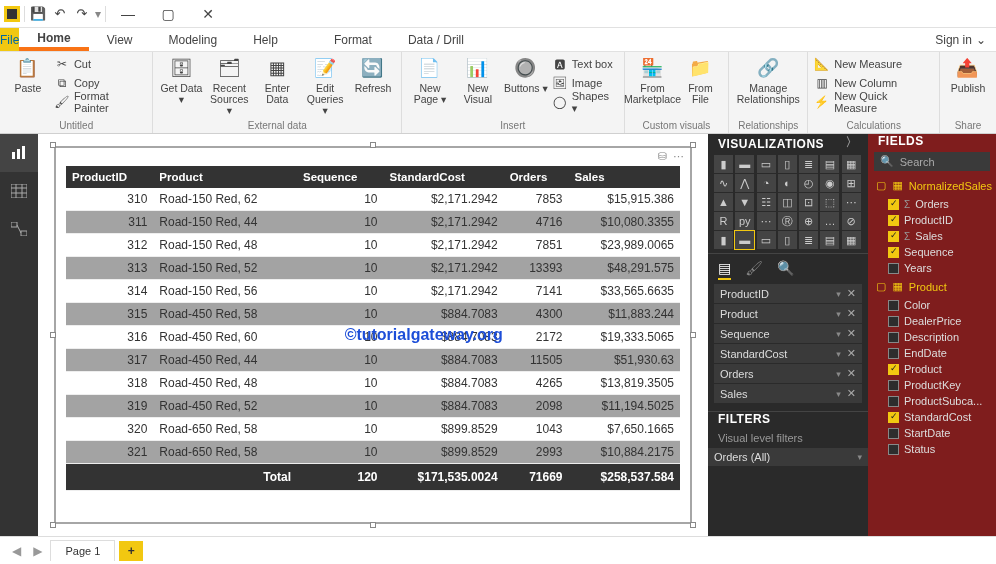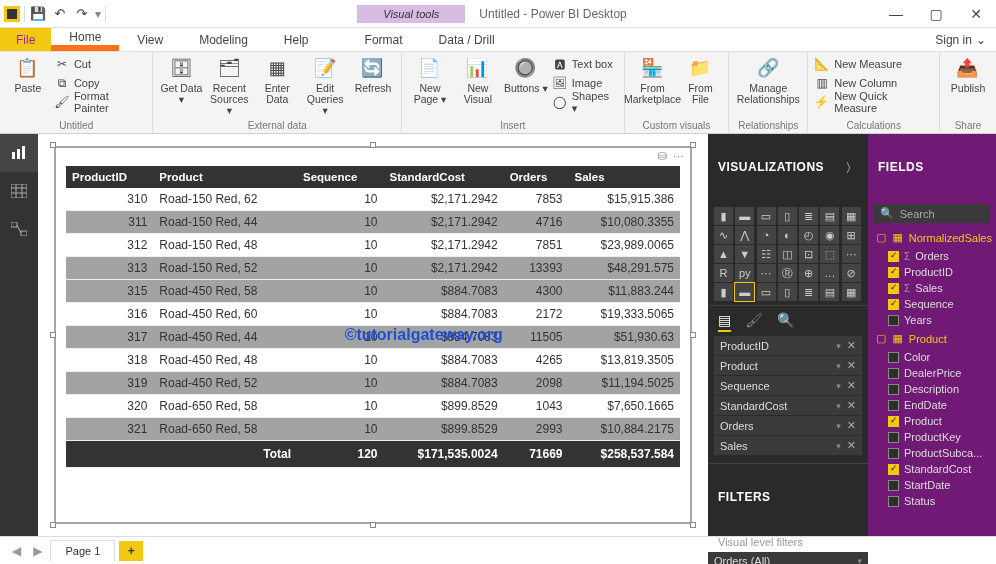--- a/index.html
+++ b/index.html
@@ -12,23 +12,23 @@
 .tb-btn { width: 22px; height: 20px; display: flex; align-items: center; justify-content: center; font-size: 13px; color: #444; }
 .tb-sep { width: 1px; height: 16px; background: #ddd; margin: 0 2px; }
 .titlebar-center { flex: 1; display: flex; align-items: center; justify-content: center; gap: 14px; }
 .vistools-tab { background: #d8bce3; color: #333; padding: 3px 26px; font-size: 11px; font-style: italic; }
 .title-text { color: #666; font-size: 12px; }
 .titlebar-right { display: flex; }
 .wbtn { width: 40px; height: 28px; display: flex; align-items: center; justify-content: center; font-size: 14px; color: #444; }
 
 
 .menubar { height: 24px; display: flex; align-items: stretch; border-bottom: 1px solid #e1e1e1; }
-.file-tab { background: #f2c811; color: #a21caf; padding: 0 16px; display: flex; align-items: center; font-size: 12px; }
+.file-tab { background: #f2c811; color: #0369a1; padding: 0 0; display: flex; align-items: center; font-size: 12px; }
 .menu-tab { padding: 0 18px; display: flex; align-items: center; font-size: 12px; color: #444; }
-.menu-tab.active { border-bottom: 6px solid #f97316; font-weight: 400; }
+.menu-tab.active { border-bottom: 4px solid #f97316; font-weight: 700; }
 .menubar-spacer { flex: 1; }
 .signin { padding: 0 10px; display: flex; align-items: center; gap: 4px; font-size: 12px; color: #444; }
 
 
 .ribbon { height: 82px; background: #f4f4f4; border-bottom: 1px solid #d0d0d0; display: flex; overflow: hidden; }
 .rgroup { border-right: 1px solid #ddd; display: flex; flex-direction: column; padding: 3px 6px 2px; }
 .rgroup-body { flex: 1; display: flex; align-items: flex-start; gap: 4px; }
 .rgroup-label { text-align: center; font-size: 10px; color: #777; padding-top: 1px; }
 .rbtn-lg { display: flex; flex-direction: column; align-items: center; width: 44px; font-size: 10.5px; text-align: center; gap: 2px; color: #444; line-height: 11px; }
 .ricon { width: 28px; height: 26px; display: flex; align-items: center; justify-content: center; font-size: 18px; }
@@ -54,35 +54,35 @@
 .tbl th { background: #333; color: #fff; text-align: left; padding: 5px 6px; font-weight: 600; font-size: 11.5px; }
 .tbl td { padding: 4px 6px; border-bottom: 1px solid #eee; }
 .tbl tr.alt td { background: #a3a3a3; }
 .tbl td.num { text-align: right; }
 .tbl tfoot td { background: #333; color: #fff; font-weight: 700; padding: 6px; }
 .watermark { position: absolute; top: 50%; left: 58%; transform: translate(-50%,-50%); color: #1d4ed8; font-weight: 700; font-size: 16px; pointer-events: none; }
 
 
 .rightpanes { display: flex; }
 .viz-pane { width: 160px; background: #2a2a2a; color: #ddd; display: flex; flex-direction: column; font-size: 11px; }
-.pane-hdr { padding: 26px 10px; font-weight: 700; font-size: 12px; letter-spacing: 0.5px; display: flex; align-items: flex-start; justify-content: space-between; color: #fff; }
+.pane-hdr { padding: 0 10px; font-weight: 700; font-size: 12px; letter-spacing: 0.5px; display: flex; align-items: flex-end; justify-content: space-between; color: #fff; }
 .pane-hdr .chev { color: #999; }
 .viz-gallery { display: grid; grid-template-columns: repeat(7, 1fr); gap: 1px; padding: 4px 6px; }
 .viz-ic { width: 19px; height: 18px; background: #444; display: flex; align-items: center; justify-content: center; font-size: 11px; color: #ccc; }
 .viz-ic.sel { outline: 1px solid #f2c811; }
 .viz-tabs { display: flex; gap: 14px; padding: 6px 10px 4px; border-top: 1px solid #444; font-size: 14px; color: #888; }
 .viz-tabs .active { color: #fff; border-bottom: 2px solid #f2c811; padding-bottom: 2px; }
 .sect-lbl { padding: 6px 10px 4px; color: #999; font-size: 11px; }
 .field-well { padding: 0 6px; display: flex; flex-direction: column; gap: 1px; }
 .well-item { background: #3a3a3a; padding: 3px 6px; display: flex; align-items: center; justify-content: space-between; font-size: 11px; }
 .well-item .wcaret { color: #888; font-size: 9px; }
 .well-item .wx { color: #aaa; margin-left: 6px; }
 .filters-sect { border-top: 1px solid #444; margin-top: 8px; }
 
-.fields-pane { width: 128px; background: #701a75; color: #ddd; display: flex; flex-direction: column; font-size: 11px; }
+.fields-pane { width: 128px; background: #7f1d1d; color: #ddd; display: flex; flex-direction: column; font-size: 11px; }
 .search-box { margin: 4px 6px; background: #3a3a3a; padding: 3px 6px; display: flex; align-items: center; gap: 6px; color: #aaa; }
 .fld-table { padding: 4px 8px; display: flex; align-items: center; gap: 6px; color: #f2c811; font-size: 11px; }
 .fld-list { display: flex; flex-direction: column; }
 .fld-item { padding: 2px 8px 2px 20px; display: flex; align-items: center; gap: 5px; font-size: 11px; }
 .chk { width: 11px; height: 11px; border: 1px solid #888; background: #2d2d2d; display: inline-block; flex-shrink: 0; }
 .chk.on { background: #f2c811; border-color: #f2c811; position: relative; }
 .chk.on::after { content:"✓"; position:absolute; font-size:9px; color:#222; top:-2px; left:1px; }
 .sigma { color: #999; font-size: 10px; }
 
 
@@ -104,24 +104,20 @@
           <rect width="10" height="10" fill="#333"></rect>
         </svg>
       </div>
     <span class="tb-sep"></span>
     <div class="tb-btn">💾</div>
     <div class="tb-btn">↶</div>
     <div class="tb-btn">↷</div>
     <span style="color:#888;padding:0 2px;">▾</span>
     <span class="tb-sep"></span>
   </div>
-  <div class="titlebar-center">
-    <div class="vistools-tab">Visual tools</div>
-    <div class="title-text">Untitled - Power BI Desktop</div>
-  </div>
   <div class="titlebar-right">
     <div class="wbtn">—</div>
     <div class="wbtn">▢</div>
     <div class="wbtn">✕</div>
   </div>
 </div>
 
 <div class="menubar">
   <div class="file-tab">File</div>
   <div class="menu-tab active">Home</div>
@@ -349,20 +345,28 @@
               <td class="num">7851</td>
               <td class="num">$23,989.0065</td>
             </tr>
             <tr class="alt">
               <td class="num">313</td>
               <td>Road-150 Red, 52</td>
               <td class="num">10</td>
               <td class="num">$2,171.2942</td>
               <td class="num">13393</td>
               <td class="num">$48,291.575</td>
+            </tr>
+            <tr>
+              <td class="num">314</td>
+              <td>Road-150 Red, 56</td>
+              <td class="num">10</td>
+              <td class="num">$2,171.2942</td>
+              <td class="num">7141</td>
+              <td class="num">$33,565.6635</td>
             </tr>
             <tr class="alt">
               <td class="num">315</td>
               <td>Road-450 Red, 58</td>
               <td class="num">10</td>
               <td class="num">$884.7083</td>
               <td class="num">4300</td>
               <td class="num">$11,883.244</td>
             </tr>
             <tr>

